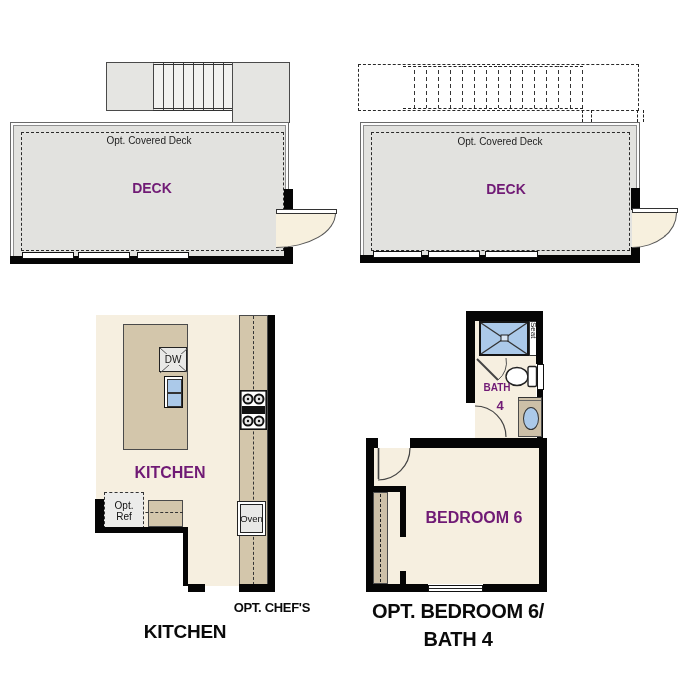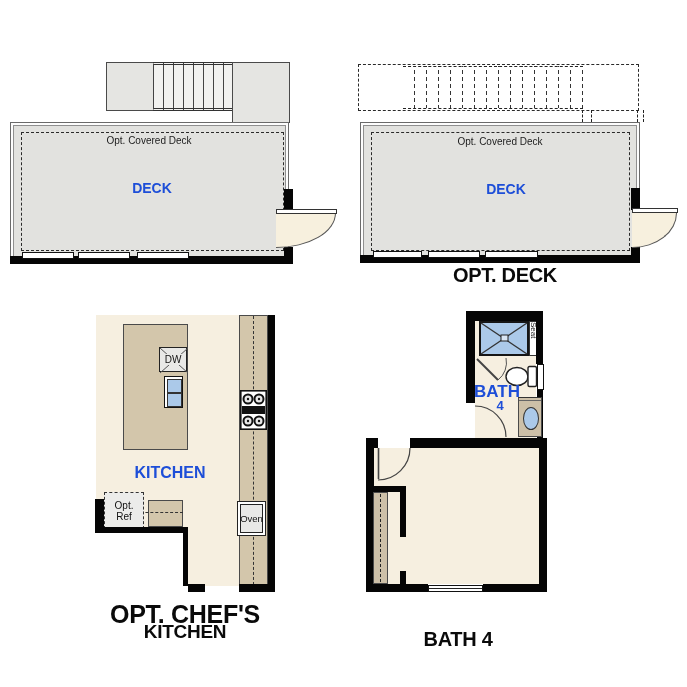--- a/index.html
+++ b/index.html
@@ -11,21 +11,21 @@
   .deckarea{position:absolute;background:#e2e2df;border:1px solid #6a6a6a;
             box-shadow:inset 0 0 0 2px #fdfdfd, inset 0 0 0 3px #8f8f8f;box-sizing:border-box;}
   .dashedrect{position:absolute;border:1px dashed #2a2a2a;box-sizing:border-box;}
   .rail{position:absolute;background:#ffffff;border:1px solid #111;box-sizing:border-box;}
   .doorleaf{position:absolute;background:#ffffff;border:1px solid #333;box-sizing:border-box;}
   .doorpie{position:absolute;background:#f7f0de;border-right:1px solid #555;border-bottom:1px solid #555;
            border-bottom-right-radius:100% 100%;box-sizing:border-box;}
   .floor{position:absolute;background:#f6efe0;}
   .tan{position:absolute;background:#d3c6ab;border:1px solid #4a4a4a;box-sizing:border-box;}
   .smalllabel{position:absolute;font-size:10px;color:#1c1c1c;text-align:center;white-space:nowrap;}
-  .roomlabel{position:absolute;font-weight:bold;color:#1d4ed8;text-align:center;white-space:nowrap;}
+  .roomlabel{position:absolute;font-weight:bold;color:#701a75;text-align:center;white-space:nowrap;}
   .title{position:absolute;font-weight:bold;font-size:20px;letter-spacing:-0.3px;color:#0a0a0a;
          text-align:center;white-space:nowrap;}
   .treads{position:absolute;background:#f2f2f0;border:1px solid #444;border-top:3px double #333;
           border-bottom:3px double #333;box-sizing:border-box;
           background-image:repeating-linear-gradient(90deg,transparent 0 9px,#444 9px 10px);}
   .dashtreads{position:absolute;border-top:1px dashed #222;border-bottom:1px dashed #222;box-sizing:border-box;
           background-image:repeating-linear-gradient(180deg,#ffffff 0 3px,transparent 3px 7px),
                            repeating-linear-gradient(90deg,transparent 0 11px,#333 11px 12px);}
   .dashv{position:absolute;width:0;border-left:1.5px dashed #222;}
   .dashh{position:absolute;height:0;border-top:1.5px dashed #333;}
@@ -73,21 +73,20 @@
 
   <div class="wall" style="left:360px;top:255px;width:280px;height:8px;"></div>
   <div class="rail" style="left:373px;top:251px;width:49px;height:7px;"></div>
   <div class="rail" style="left:428px;top:251px;width:52px;height:7px;"></div>
   <div class="rail" style="left:485px;top:251px;width:53px;height:7px;"></div>
   <div class="wall" style="left:631px;top:188px;width:9px;height:22px;"></div>
   <div class="wall" style="left:631px;top:247px;width:9px;height:16px;"></div>
   <div class="doorpie" style="left:632px;top:213px;width:45px;height:35px;"></div>
   <div class="doorleaf" style="left:632px;top:208px;width:46px;height:5px;"></div>
 
-  <div class="title" style="left:405px;top:264px;width:200px;">OPT. DECK</div>
 
   <div class="floor" style="left:96px;top:315px;width:143px;height:213px;"></div>
   <div class="floor" style="left:188px;top:528px;width:51px;height:58px;"></div>
 
   <div class="tan" style="left:123px;top:324px;width:65px;height:126px;"></div>
 
   <div class="appl" style="left:159px;top:347px;width:28px;height:25px;">
     <svg width="28" height="25" style="left:0;top:0;">
       <line x1="0" y1="0" x2="28" y2="25" stroke="#555" stroke-width="1"></line>
       <line x1="28" y1="0" x2="0" y2="25" stroke="#555" stroke-width="1"></line>
@@ -130,21 +129,21 @@
     <circle cx="8" cy="9" r="1.2" fill="#111"></circle>
       <circle cx="19" cy="9" r="1.2" fill="#111"></circle>
     <circle cx="8" cy="31" r="1.2" fill="#111"></circle>
       <circle cx="19" cy="31" r="1.2" fill="#111"></circle>
   </svg>
 
   <div class="appl" style="left:237px;top:501px;width:29px;height:35px;box-shadow:inset 0 0 0 2px #fff, inset 0 0 0 3px #222;justify-content:center;">
     <span style="font-size:9.5px;position:relative;">Oven</span>
   </div>
 
-  <div class="title" style="left:60px;top:600px;width:250px;font-size:25px;">OPT. CHEF'S</div>
+  <div class="title" style="left:60px;top:600px;width:250px;font-size:13px;text-align:right;">OPT. CHEF'S</div>
   <div class="title" style="left:60px;top:621px;width:250px;font-size:19px;">KITCHEN</div>
 
   <div class="floor" style="left:475px;top:321px;width:61px;height:117px;"></div>
 
   <svg width="50" height="35" style="left:479px;top:321px;">
     <rect x="1" y="1" width="48" height="33" fill="#abc9e9" stroke="#151515" stroke-width="2"></rect>
     <line x1="2" y1="2" x2="48" y2="33" stroke="#333" stroke-width="1.3"></line>
     <line x1="48" y1="2" x2="2" y2="33" stroke="#333" stroke-width="1.3"></line>
     <rect x="22" y="14" width="7" height="6" fill="#d9e6f4" stroke="#222" stroke-width="1"></rect>
   </svg>
@@ -161,21 +160,21 @@
   <svg width="34" height="24" style="left:504px;top:365px;">
     <ellipse cx="13" cy="11.5" rx="11" ry="9" fill="#ffffff" stroke="#222" stroke-width="1.4"></ellipse>
     <rect x="24" y="1.5" width="8.5" height="20" rx="1.5" fill="#ffffff" stroke="#222" stroke-width="1.4"></rect>
   </svg>
 
   <svg width="35" height="27" style="left:475px;top:355px;">
     <line x1="2" y1="4" x2="23" y2="25" stroke="#444" stroke-width="2"></line>
     <path d="M 31 3 A 22 22 0 0 1 23 25" fill="none" stroke="#555" stroke-width="1"></path>
   </svg>
 
-  <div class="roomlabel" style="left:467px;top:382px;width:60px;font-size:17px;">BATH</div>
+  <div class="roomlabel" style="left:467px;top:382px;width:60px;font-size:10px;">BATH</div>
   <div class="roomlabel" style="left:470px;top:398px;width:60px;font-size:13px;">4</div>
 
   <svg width="34" height="34" style="left:474px;top:404px;">
     <path d="M 1 2 A 31 31 0 0 1 32 33" fill="none" stroke="#444" stroke-width="1.2"></path>
   </svg>
 
   <div class="tan" style="left:518px;top:397px;width:24px;height:40px;background:#cdc0a8;border-top:1px solid #333;box-shadow:inset 0 2px 0 #cdc0a8, inset 0 3px 0 #666;">
     <div style="position:absolute;left:4px;top:9px;width:14px;height:21px;background:#abc9e9;border:1.3px solid #333;border-radius:50%;"></div>
   </div>
 
@@ -194,16 +193,18 @@
   </svg>
 
   <div class="wall" style="left:366px;top:486px;width:39px;height:6px;"></div>
   <div class="tan" style="left:373px;top:492px;width:15px;height:92px;background:#cdc0a8;"></div>
   <div class="dashv" style="left:380px;top:494px;height:88px;border-left:1px dashed #222;"></div>
   <div class="wall" style="left:400px;top:486px;width:6px;height:51px;"></div>
   <div class="wall" style="left:400px;top:571px;width:6px;height:14px;"></div>
 
   <div class="rail" style="left:428px;top:585px;width:55px;height:7px;background:linear-gradient(#fff 0 2px,#222 2px 3px,#fff 3px);"></div>
 
-
+  <div class="roomlabel" style="left:394px;top:509px;width:160px;font-size:16px;">BEDROOM 6</div>
+
+  <div class="title" style="left:333px;top:600px;width:250px;">OPT. BEDROOM 6/</div>
   <div class="title" style="left:333px;top:620px;width:250px;margin-top:8px;">BATH 4</div>
 
 </div>
 
 </body></html>

